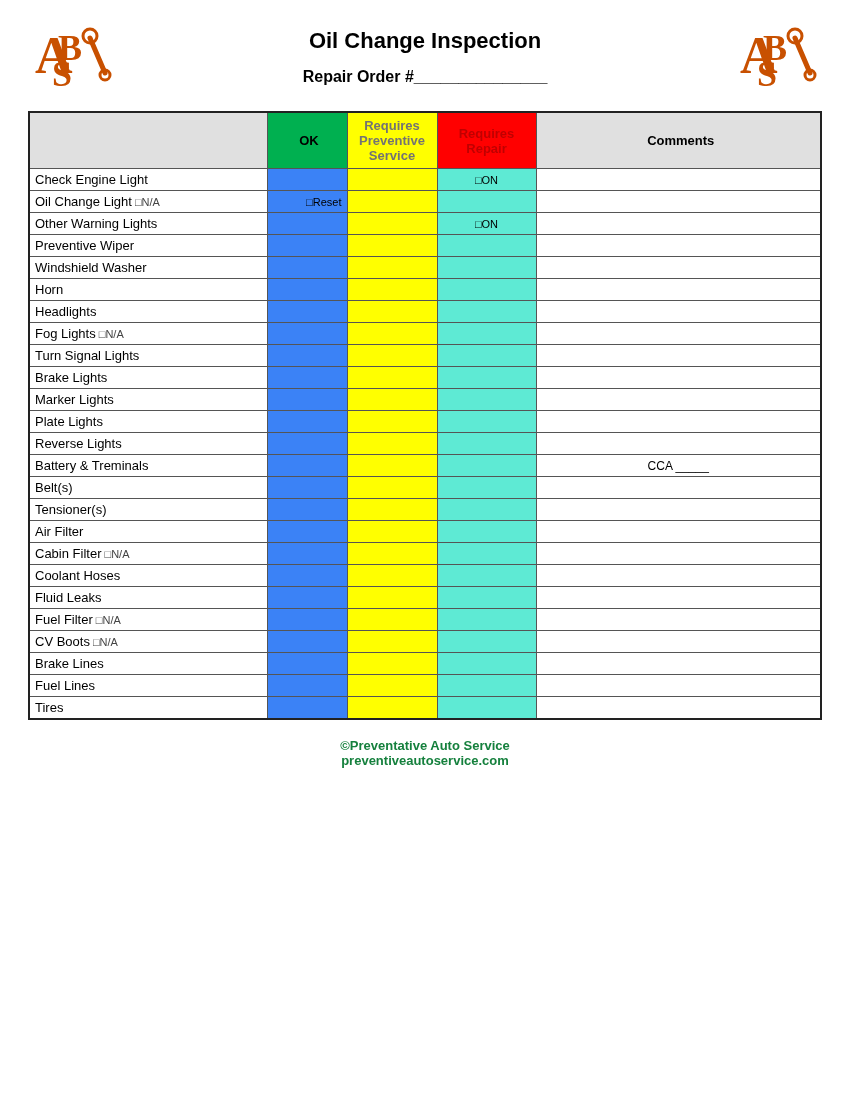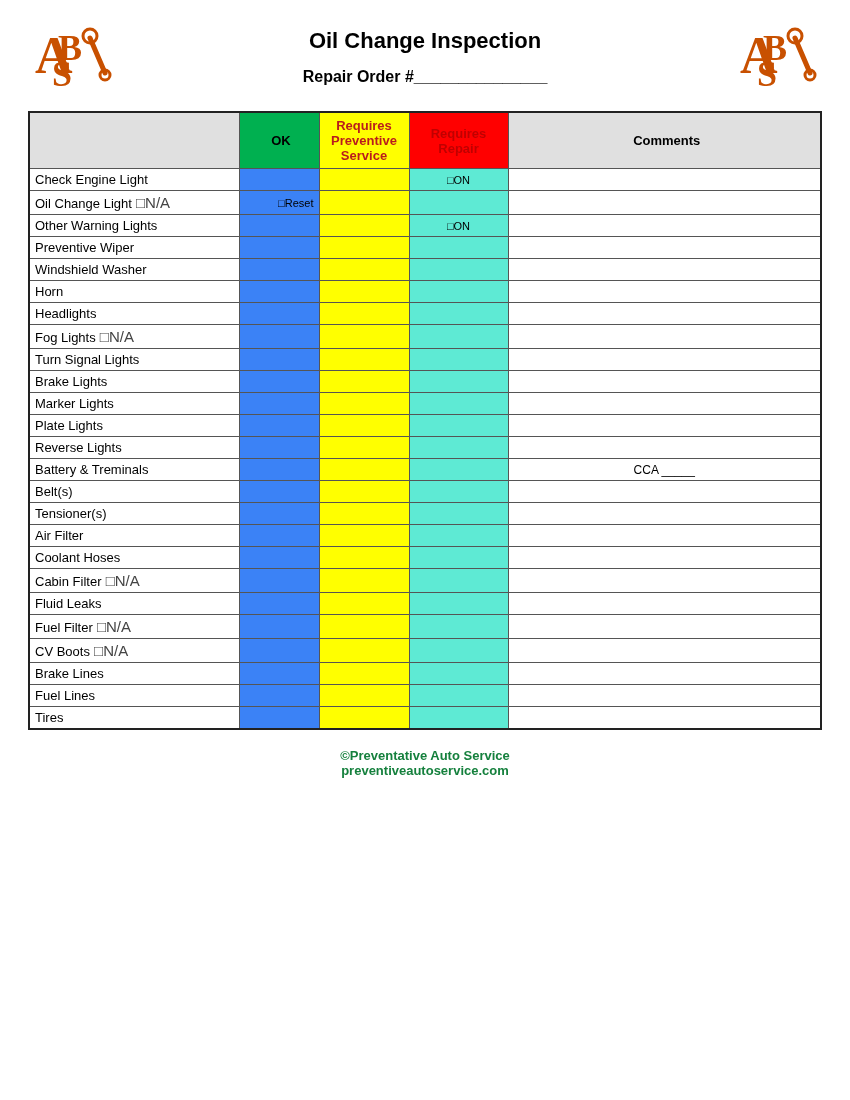--- a/index.html
+++ b/index.html
@@ -38,21 +38,21 @@
     table {
       width: 100%;
       border-collapse: collapse;
       border: 2px solid #222;
     }
     th, td {
       border: 1px solid #555;
       padding: 3px 5px;
       vertical-align: middle;
     }
-    .col-item { width: 210px; }
+    .col-item { width: 238px; }
     .col-ok { width: 80px; text-align: center; background: #00b050; padding-left: 8px; }
     .col-prev { width: 90px; text-align: center; background: #ffff00; }
     .col-repair { width: 99px; text-align: center; background: #ff0000; }
     .col-comments { text-align: center; }
 
     thead th {
       font-weight: bold;
       font-size: 13px;
       padding: 5px 4px;
     }
@@ -61,21 +61,21 @@
     thead th.col-repair { background: #ff0000; color: #c00000; font-weight: bold; }
     thead th.col-comments { background: #e0e0e0; padding-left: 9px; }
     thead th.col-item { background: #e0e0e0; }
 
     tbody tr td.col-ok { background: #3b82f6; text-align: right; }
     tbody tr td.col-prev { background: #ffff00; }
     tbody tr td.col-repair { background: #5eead4; }
     tbody tr td.col-comments { background: #fff; }
     tbody tr td.col-item { background: #fff; font-size: 13px; }
 
-    .na-label { font-size: 15px; color: #444; }
+    .na-label { font-size: 11px; color: #444; }
     .on-label { font-size: 11px; }
     .reset-label { font-size: 11px; }
     .cca-label { font-size: 12px; }
 
     .footer {
       text-align: center;
       margin-top: 18px;
       padding-bottom: 15px;
       color: #15803d;
       font-size: 13px;
@@ -123,21 +123,21 @@
   </div>
 </div>
 
 <div class="table-wrap">
   <table>
     <thead>
       <tr>
         <th class="col-item"></th>
         <th class="col-ok">OK</th>
         <th class="col-prev">
-          <span style="color:#b91c1c;font-weight:bold;">Requires Preventive Service</span>
+          <span style="color:#737373;font-weight:bold;">Requires Preventive Service</span>
         </th>
         <th class="col-repair">
           <span style="color:#c00000;font-weight:bold;">Requires Repair</span>
         </th>
         <th class="col-comments">Comments</th>
       </tr>
     </thead>
     <tbody id="table-body">
     <tr>
           <td class="col-item">Check Engine Light</td>
@@ -252,28 +252,28 @@
           <td class="col-comments"></td>
         </tr>
         <tr>
           <td class="col-item">Air Filter</td>
           <td class="col-ok"></td>
           <td class="col-prev"></td>
           <td class="col-repair"></td>
           <td class="col-comments"></td>
         </tr>
         <tr>
+          <td class="col-item">Cabin Filter<span class="na-label">  □N/A</span></td>
+          <td class="col-ok"></td>
+          <td class="col-prev"></td>
+          <td class="col-repair"></td>
+          <td class="col-comments"></td>
+        </tr>
+        <tr>
           <td class="col-item">Coolant Hoses</td>
-          <td class="col-ok"></td>
-          <td class="col-prev"></td>
-          <td class="col-repair"></td>
-          <td class="col-comments"></td>
-        </tr>
-        <tr>
-          <td class="col-item">Cabin Filter<span class="na-label">  □N/A</span></td>
           <td class="col-ok"></td>
           <td class="col-prev"></td>
           <td class="col-repair"></td>
           <td class="col-comments"></td>
         </tr>
         <tr>
           <td class="col-item">Fluid Leaks</td>
           <td class="col-ok"></td>
           <td class="col-prev"></td>
           <td class="col-repair"></td>

